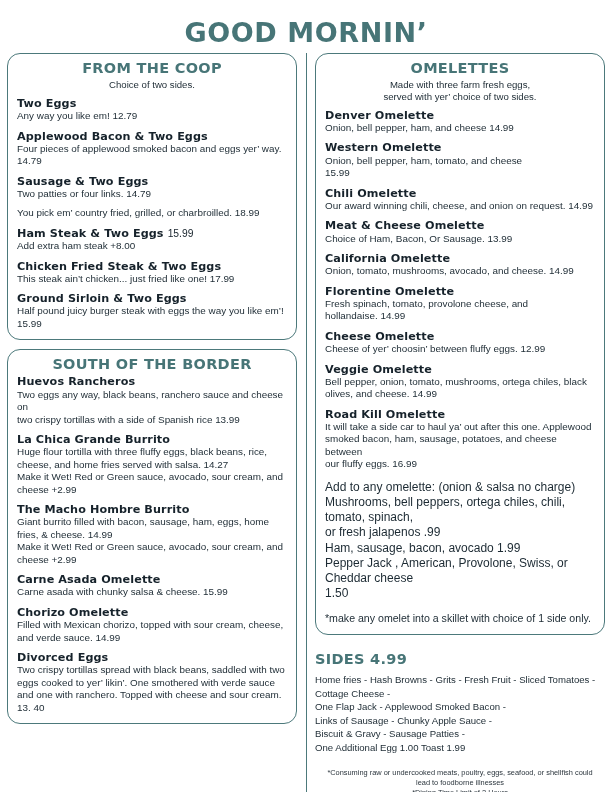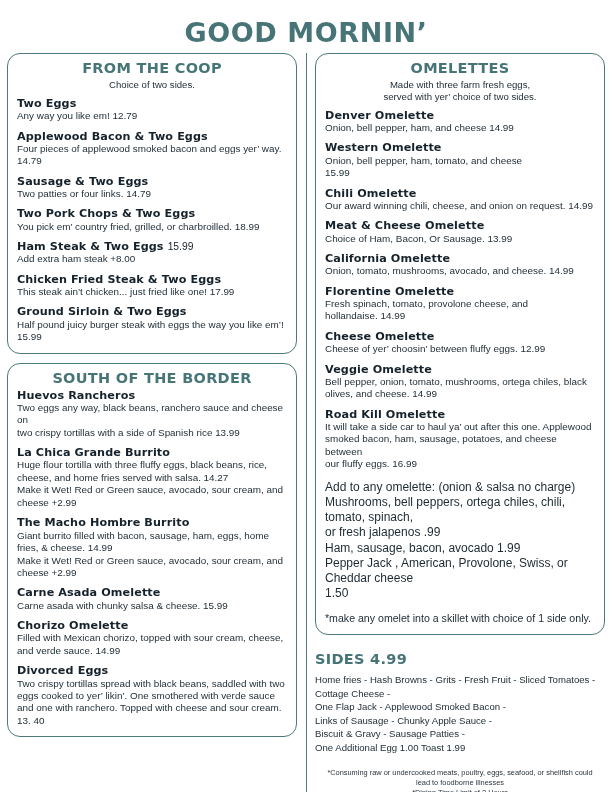--- a/index.html
+++ b/index.html
@@ -186,21 +186,20 @@
         <div class="item">
           <div class="item-name">Applewood Bacon &amp; Two Eggs</div>
           <div class="item-desc">Four pieces of applewood smoked bacon and eggs yer’ way.
 14.79</div>
         </div>
         <div class="item">
           <div class="item-name">Sausage &amp; Two Eggs</div>
           <div class="item-desc">Two patties or four links. 14.79</div>
         </div>
         <div class="item">
-          <div class="item-name">Two Pork Chops &amp; Two Eggs</div>
           <div class="item-desc">You pick em’ country fried, grilled, or charbroilled. 18.99</div>
         </div>
         <div class="item">
           <div class="item-name"><span>Ham Steak &amp; Two Eggs</span> <span class="inline-price">15.99</span></div>
           <div class="item-desc">Add extra ham steak +8.00</div>
         </div>
         <div class="item">
           <div class="item-name">Chicken Fried Steak &amp; Two Eggs</div>
           <div class="item-desc">This steak ain’t chicken... just fried like one! 17.99</div>
         </div>

